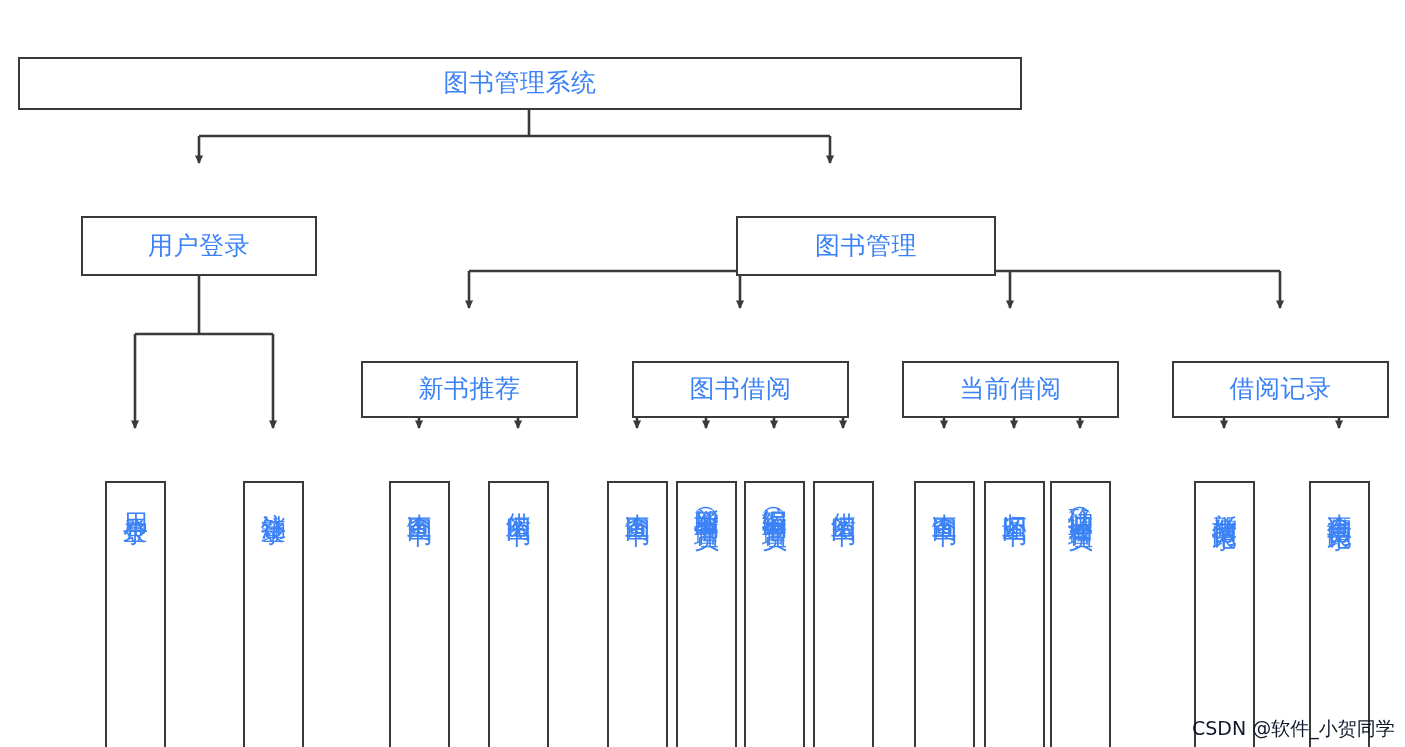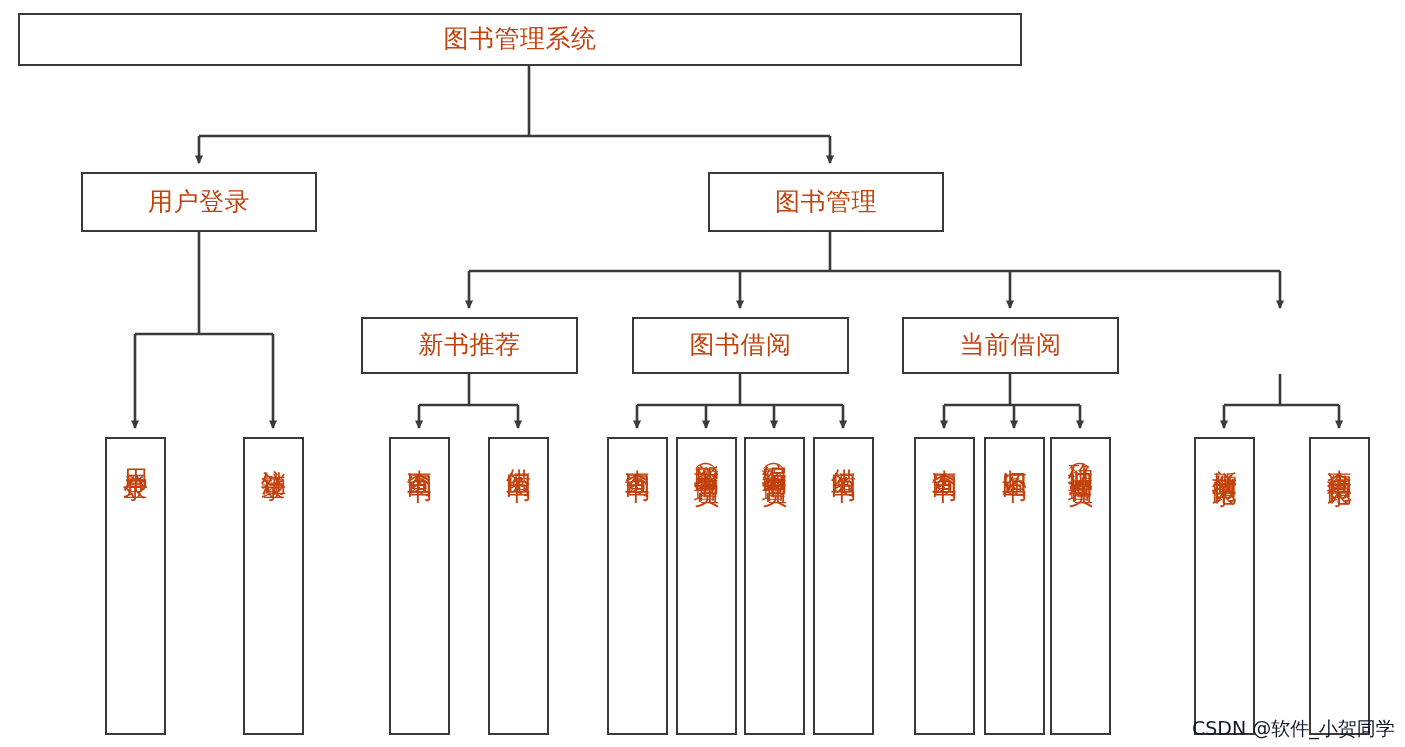--- a/index.html
+++ b/index.html
@@ -27,21 +27,22 @@
     pointer-events: none;
   }
   .node {
     position: absolute;
     box-sizing: border-box;
     border: 2px solid #3a3a3a;
     background: #ffffff;
     display: flex;
     align-items: center;
     justify-content: center;
-    color: #c2410c;
+    color: #3b82f6;
+    margin-top: 44px;
   }
   .node .label {
     display: block;
     text-align: center;
     line-height: 1.05;
     letter-spacing: 0.5px;
   }
   
   .node.horiz .label {
     writing-mode: horizontal-tb;
@@ -134,33 +135,36 @@
     </g>
   </svg>
 
   <div class="node horiz root" style="left:18px; top:13px; width:1004px; height:53px;">
     <span class="label">图书管理系统</span>
   </div>
 
   <div class="node horiz" style="left:81px; top:172px; width:236px; height:60px;">
     <span class="label">用户登录</span>
   </div>
-  <div class="node horiz" style="left:708px; top:172px; width:236px; height:60px;">
+  <div class="node horiz" style="left:736px; top:172px; width:260px; height:60px;">
     <span class="label">图书管理</span>
   </div>
 
   <div class="node horiz" style="left:361px; top:317px; width:217px; height:57px;justify-content:center;">
     <span class="label">新书推荐</span>
   </div>
   <div class="node horiz" style="left:632px; top:317px; width:217px; height:57px;">
     <span class="label">图书借阅</span>
   </div>
   <div class="node horiz" style="left:902px; top:317px; width:217px; height:57px;">
     <span class="label">当前借阅</span>
   </div>
+  <div class="node horiz" style="left:1172px; top:317px; width:217px; height:57px;">
+    <span class="label">借阅记录</span>
+  </div>
 
   <div class="node vert" style="left:105px; top:437px; width:61px; height:298px;">
     <span class="label">用户登录</span>
   </div>
   <div class="node vert" style="left:243px; top:437px; width:61px; height:298px;">
     <span class="label">注销登录</span>
   </div>
 
   <div class="node vert" style="left:389px; top:437px; width:61px; height:298px;">
     <span class="label">查询图书</span>

